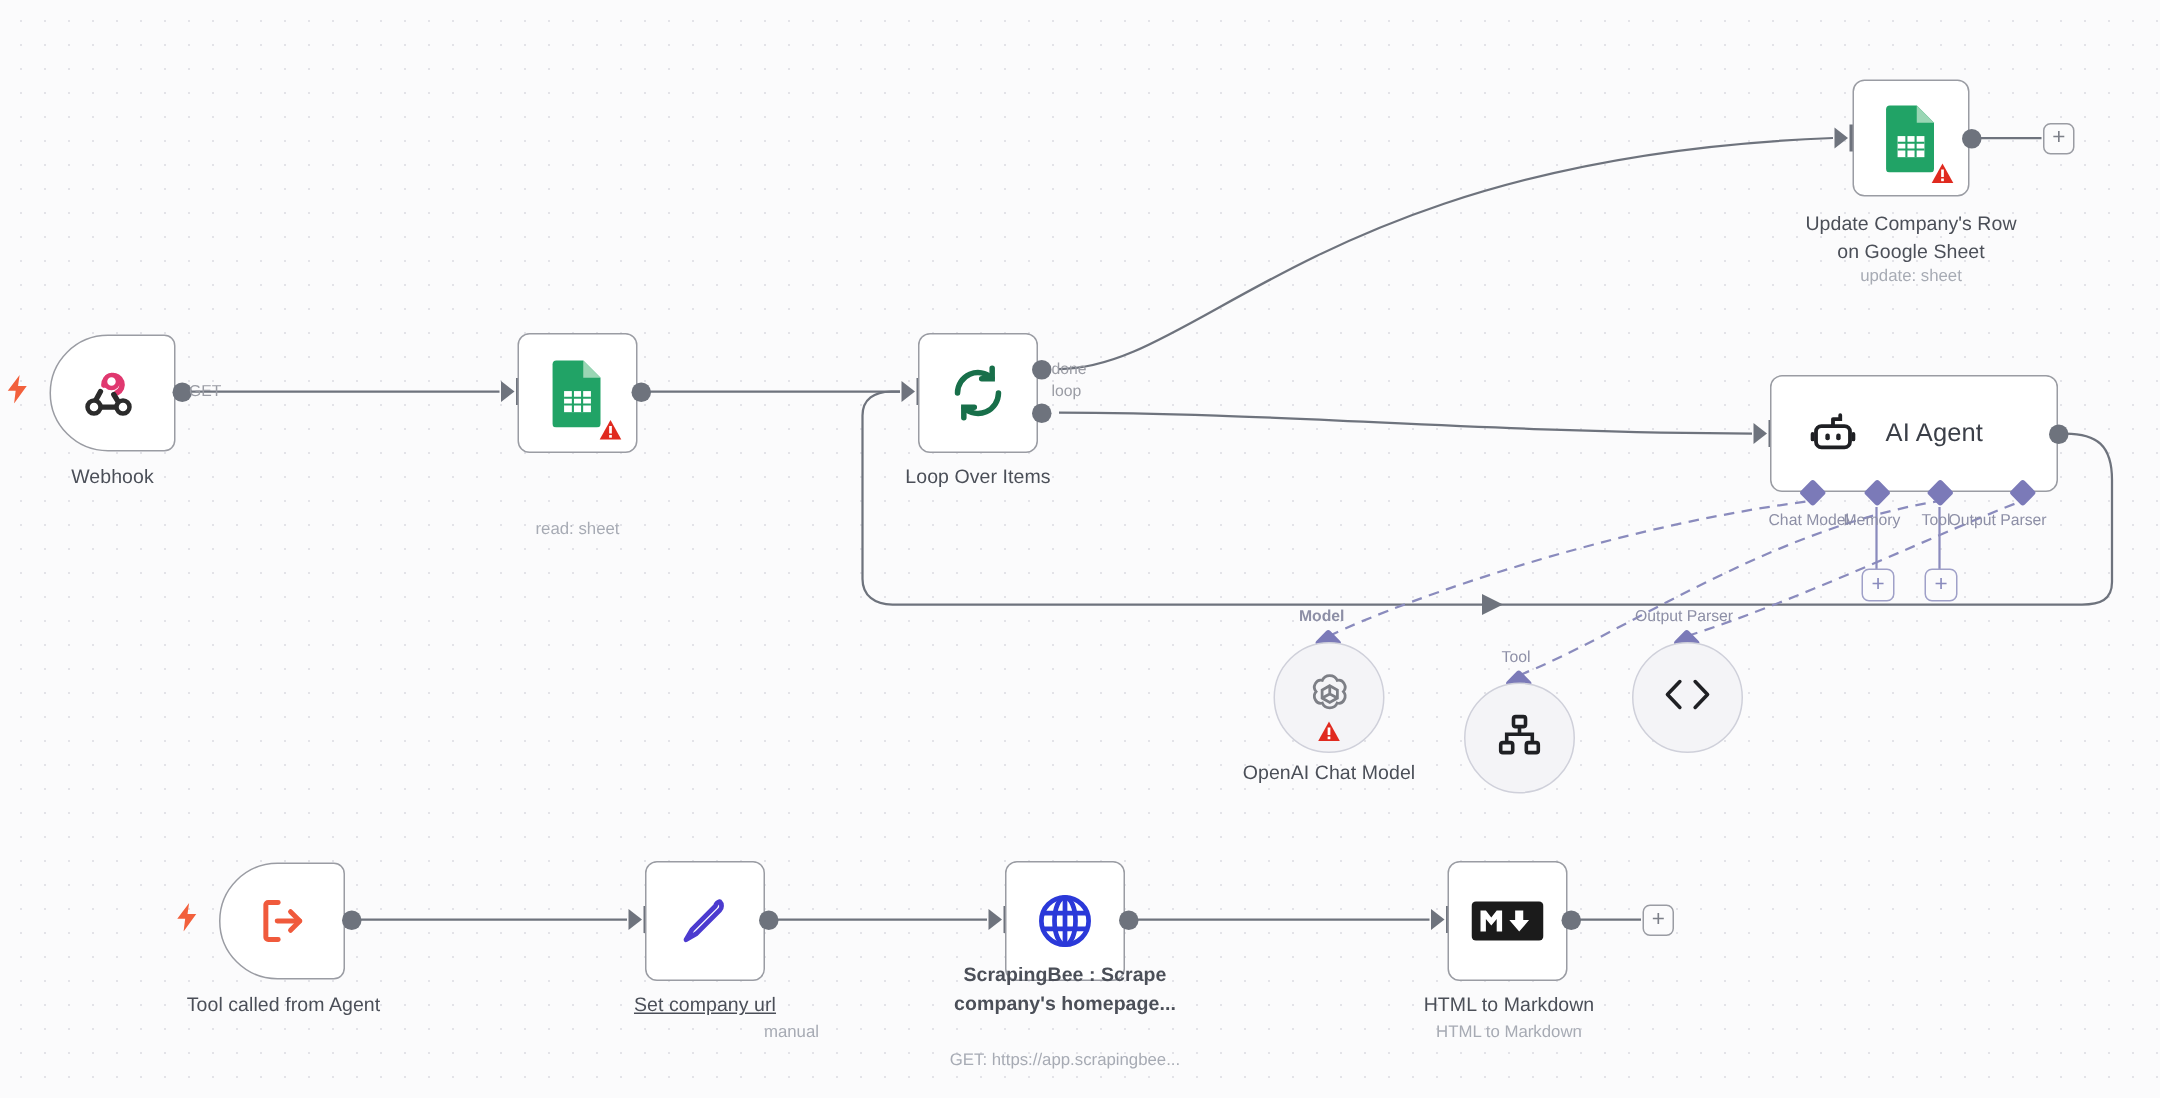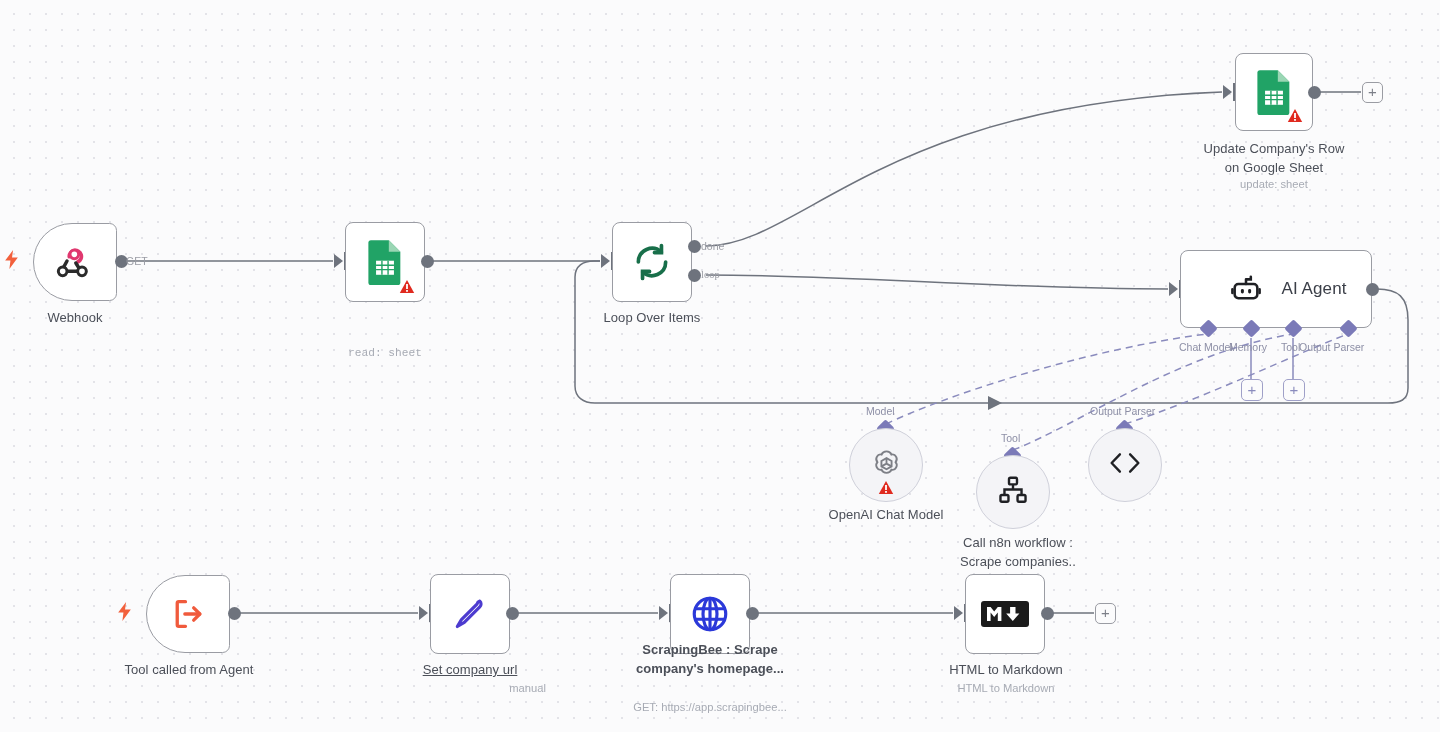--- a/index.html
+++ b/index.html
@@ -37,21 +37,21 @@
     display: flex;
     align-items: center;
     justify-content: center;
   }
   .node.trigger {
     border-top-left-radius: 42px;
     border-bottom-left-radius: 42px;
     border-radius: 42px 8px 8px 42px;
   }
   .node.wide {
-    justify-content: center;
+    justify-content: flex-start;
     padding-left: 24px;
     gap: 18px;
   }
   .node .glyph { line-height: 0; }
 
   .agent-title {
     font-size: 17px;
     color: #3b3f48;
     letter-spacing: .1px;
   }
@@ -244,36 +244,36 @@
     </span>
     <span class="warn">
       <svg width="16" height="15" viewBox="0 0 16 15">
           <path d="M8 1 L15.2 14 H0.8 Z" fill="#e02a1f"></path>
           <rect x="7.1" y="5" width="1.8" height="5" fill="#fff"></rect>
           <rect x="7.1" y="11" width="1.8" height="1.8" fill="#fff"></rect>
         </svg>
     </span>
   </div>
   <div class="dot-out" style="left:421px; top:255px;"></div>
-  <div class="subcaption" style="left:290px; top:346px; width:190px;font-family:Liberation Mono, monospace;">read: sheet</div>
+  <div class="subcaption" style="left:290px; top:346px; width:190px;">read: sheet</div>
 
   <div class="node" style="left:612px; top:222px; width:80px; height:80px;">
     <span class="glyph">
       <svg width="42" height="42" viewBox="0 0 24 24" fill="none" stroke="#186f4a" stroke-width="2.1" stroke-linecap="round">
         <path d="M4.2 12a7.8 7.8 0 0 1 13.1-5.7"></path>
         <path d="M19.8 12a7.8 7.8 0 0 1 -13.1 5.7"></path>
         <path d="M17.4 2.6 L17.4 6.6 L13.4 6.6"></path>
         <path d="M6.6 21.4 L6.6 17.4 L10.6 17.4"></path>
       </svg>
     </span>
   </div>
   <div class="dot-out" style="left:688px; top:240px;"></div>
   <div class="port-label grey" style="left:701px; top:240px;">done</div>
   <div class="dot-out" style="left:688px; top:269px;"></div>
-  <div class="port-label grey" style="left:701px; top:269px;font-family:Liberation Serif, serif;">loop</div>
+  <div class="port-label grey" style="left:701px; top:255px;">loop</div>
   <div class="caption" style="left:577px; top:308px; width:150px;">Loop Over Items</div>
 
   <div class="node" style="left:1235px; top:53px; width:78px; height:78px;">
     <span class="glyph">
       <svg width="40" height="46" viewBox="0 0 30 36">
         <path d="M4 1 h14 l9 9 v24 a2 2 0 0 1 -2 2 H4 a2 2 0 0 1 -2 -2 V3 a2 2 0 0 1 2 -2z" fill="#21a366"></path>
         <path d="M18 1 l9 9 h-9z" fill="#9ad6b4"></path>
         <rect x="8" y="17" width="14" height="11" fill="#fff"></rect>
         <g stroke="#21a366" stroke-width="1.1">
           <path d="M8 20.5 H22 M8 24 H22 M12.6 17 V28 M17.4 17 V28"></path>
@@ -315,21 +315,21 @@
   <div class="port-label" style="left:1229px; top:341px;">Memory</div>
   <div class="plus-btn purple" style="left:1241px; top:379px;">+</div>
 
   <div class="diamond" style="left:1287px; top:322px;"></div>
   <div class="port-label" style="left:1281px; top:341px;">Tool</div>
   <div class="plus-btn purple" style="left:1283px; top:379px;">+</div>
 
   <div class="diamond" style="left:1342px; top:322px;"></div>
   <div class="port-label" style="left:1299px; top:341px;">Output Parser</div>
 
-  <div class="port-label" style="left:866px; top:405px;">Model</div>
+  <div class="port-label" style="left:866px; top:405px;font-weight:bold;">Model</div>
   <div class="diamond" style="left:879px; top:422px;"></div>
   <div class="subnode" style="left:849px; top:428px;">
     <span class="glyph">
       <svg width="33" height="33" viewBox="0 0 24 24" fill="none" stroke="#7d7f86" stroke-width="1.35">
         <path d="M12 3.2c1.9 0 3.2 1.3 3.6 2.3 1.1-.3 2.6.1 3.4 1.6.9 1.6.3 3.1-.4 3.9.7.8 1.3 2.3.4 3.9-.8 1.5-2.3 1.9-3.4 1.6-.4 1-1.7 2.3-3.6 2.3s-3.2-1.3-3.6-2.3c-1.1.3-2.6-.1-3.4-1.6-.9-1.6-.3-3.1.4-3.9-.7-.8-1.3-2.3-.4-3.9.8-1.5 2.3-1.9 3.4-1.6.4-1 1.7-2.3 3.6-2.3z"></path>
         <path d="M12 8.1 L15.7 10.2 L15.7 14.1 L12 16.2 L8.3 14.1 L8.3 10.2 Z"></path>
         <path d="M12 8.1 V12.1 L15.7 14.1 M12 12.1 L8.3 14.1"></path>
       </svg>
     </span>
     <span class="warn">
@@ -347,22 +347,20 @@
   <div class="subnode" style="left:976px; top:455px;">
     <span class="glyph">
       <svg width="32" height="32" viewBox="0 0 24 24" fill="none" stroke="#1f2024" stroke-width="1.8">
         <rect x="9" y="2.8" width="6" height="5" rx="1.1"></rect>
         <rect x="2.6" y="15.8" width="6" height="5" rx="1.1"></rect>
         <rect x="15.4" y="15.8" width="6" height="5" rx="1.1"></rect>
         <path d="M12 7.8 V11.6 M5.6 15.8 V11.6 H18.4 V15.8"></path>
       </svg>
     </span>
   </div>
-  <div class="caption" style="left:923px; top:533px; width:190px;">Call n8n workflow :
-Scrape companies..</div>
 
   <div class="port-label" style="left:1090px; top:405px;">Output Parser</div>
   <div class="diamond" style="left:1118px; top:422px;"></div>
   <div class="subnode" style="left:1088px; top:428px;">
     <span class="glyph">
       <svg width="34" height="26" viewBox="0 0 30 22" fill="none" stroke="#1f2024" stroke-width="2.1" stroke-linecap="round" stroke-linejoin="round">
         <path d="M10.5 3.4 L3.2 11 L10.5 18.6"></path>
         <path d="M19.5 3.4 L26.8 11 L19.5 18.6"></path>
       </svg>
     </span>

